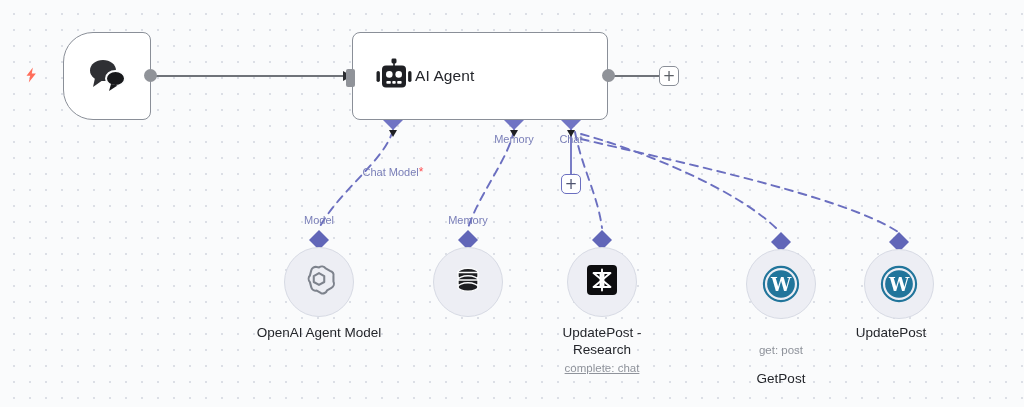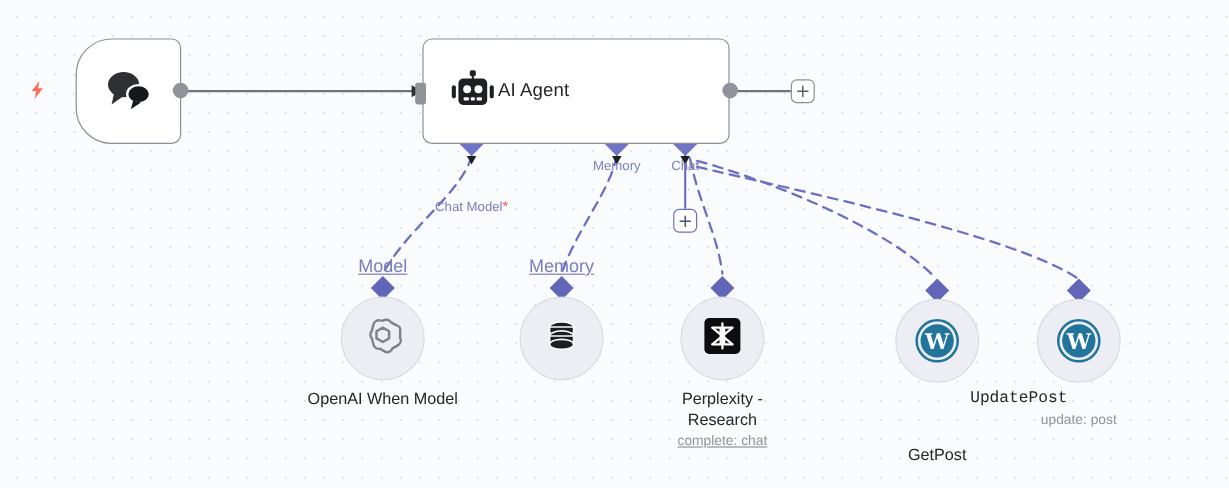--- a/index.html
+++ b/index.html
@@ -80,23 +80,22 @@
   }
   .sub-sub{
     position:absolute;text-align:center;font-size:11.5px;color:#8f939b;
     transform:translateX(-50%);white-space:nowrap;
   }
   .trigger-label{
     position:absolute;text-align:center;font-size:13.5px;color:#24262b;
     line-height:18px;transform:translateX(-50%);white-space:pre-line;
   }
   .conn-label{
-    position:absolute;font-size:15px;color:#7a7fb8;white-space:nowrap;
+    position:absolute;font-size:11px;color:#7a7fb8;white-space:nowrap;
     transform:translateX(-50%);
-    text-decoration:underline;
   }
   .wp-ring{display:block;}
 </style>
 </head>
 <body>
 
 <div id="canvas">
 
   <svg id="wires" viewBox="0 0 1024 407" xmlns="http://www.w3.org/2000/svg">
 
@@ -190,21 +189,21 @@
   <div class="conn-label" style="left:468px;top:214px;">Memory</div>
 
   <div class="subnode" style="left:284px;top:247px;">
     <span>
       <svg width="34" height="34" viewBox="0 0 24 24" aria-hidden="true">
         <path fill="none" stroke="#7d828c" stroke-width="1.45" stroke-linejoin="round" d="M12 3.1c1.5-1.1 3.6-.8 4.7.7l3.1 1.8c1.8.3 2.9 2.1 2.4 3.8l0 3.6c.8 1.6.2 3.6-1.4 4.5l-3.1 1.8c-.6 1.7-2.5 2.6-4.2 2l-3.1-1.8c-1.8.3-3.5-.8-3.9-2.5l-.9-3.5c-1.2-1.3-1.2-3.4 0-4.7l.9-3.5c.4-1.7 2.1-2.8 3.9-2.5z"></path>
         <path fill="none" stroke="#7d828c" stroke-width="1.45" stroke-linecap="round" stroke-linejoin="round" d="M8.3 9.2 L12 7.1 l3.7 2.1 v4.2 L12 15.5 L8.3 13.4 Z"></path>
       </svg>
     </span>
   </div>
-  <div class="sub-label" style="left:319px;top:324px;width:190px;">OpenAI When Model</div>
+  <div class="sub-label" style="left:319px;top:324px;width:190px;">OpenAI Agent Model</div>
 
   <div class="subnode" style="left:433px;top:247px;">
     <span>
       <svg width="32" height="32" viewBox="0 0 32 32" aria-hidden="true">
         <g fill="#1d1e21" stroke="#fafbfc" stroke-width="1.4">
           <ellipse cx="16" cy="8.5" rx="10" ry="4.2"></ellipse>
           <path d="M6 8.5 v4 a10 4.2 0 0 0 20 0 v-4 Z"></path>
           <ellipse cx="16" cy="16" rx="10" ry="4.2"></ellipse>
           <path d="M6 16 v4 a10 4.2 0 0 0 20 0 v-4 Z"></path>
           <ellipse cx="16" cy="23" rx="10" ry="4.2"></ellipse>
@@ -222,40 +221,40 @@
           <line x1="7.5" y1="9" x2="24.5" y2="23"></line>
           <line x1="24.5" y1="9" x2="7.5" y2="23"></line>
           <path d="M8 9 h6.5 v6.2"></path>
           <path d="M24 9 h-6.5 v6.2"></path>
           <path d="M8 23 h6.5 v-6.2"></path>
           <path d="M24 23 h-6.5 v-6.2"></path>
         </g>
       </svg>
     </span>
   </div>
-  <div class="sub-label" style="left:602px;top:324px;width:170px;">Perplexity -
+  <div class="sub-label" style="left:602px;top:324px;width:170px;">UpdatePost -
 Research</div>
   <div class="sub-sub" style="left:602px;top:362px;width:170px;text-decoration:underline;">complete: chat</div>
 
   <div class="subnode" style="left:746px;top:249px;">
     <span>
       <svg class="wp-ring" width="38" height="38" viewBox="0 0 40 40" aria-hidden="true">
         <circle cx="20" cy="20" r="18" fill="none" stroke="#21759b" stroke-width="2.2"></circle>
         <circle cx="20" cy="20" r="14.6" fill="#21759b"></circle>
         <text x="20" y="27.4" text-anchor="middle" font-family="DejaVu Serif, serif" font-size="19" font-weight="bold" fill="#ffffff">W</text>
       </svg>
     </span>
   </div>
   <div class="sub-label" style="left:781px;top:324px;width:160px;margin-top:46px;">GetPost</div>
+  <div class="sub-sub" style="left:781px;top:344px;width:160px;">get: post</div>
 
   <div class="subnode" style="left:864px;top:249px;">
     <span>
       <svg class="wp-ring" width="38" height="38" viewBox="0 0 40 40" aria-hidden="true">
         <circle cx="20" cy="20" r="18" fill="none" stroke="#21759b" stroke-width="2.2"></circle>
         <circle cx="20" cy="20" r="14.6" fill="#21759b"></circle>
         <text x="20" y="27.4" text-anchor="middle" font-family="DejaVu Serif, serif" font-size="19" font-weight="bold" fill="#ffffff">W</text>
       </svg>
     </span>
   </div>
-  <div class="sub-label" style="left:849px;top:324px;width:170px;font-family:Liberation Mono, monospace;">UpdatePost</div>
-  <div class="sub-sub" style="left:899px;top:344px;width:170px;">update: post</div>
+  <div class="sub-label" style="left:891px;top:324px;width:170px;">UpdatePost</div>
 
 </div>
 
 </body></html>

